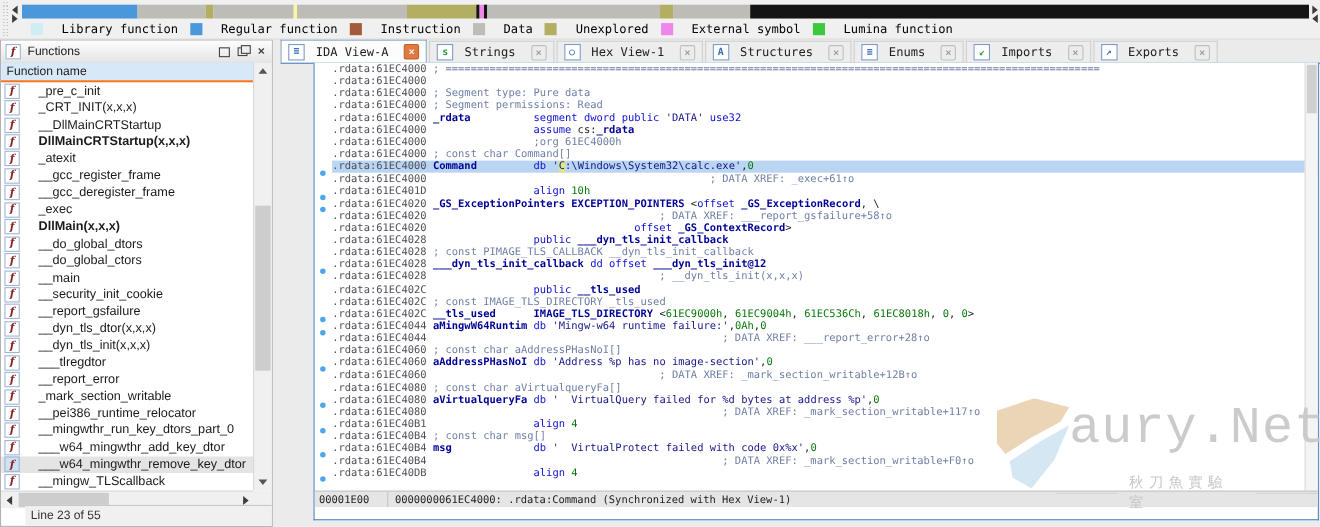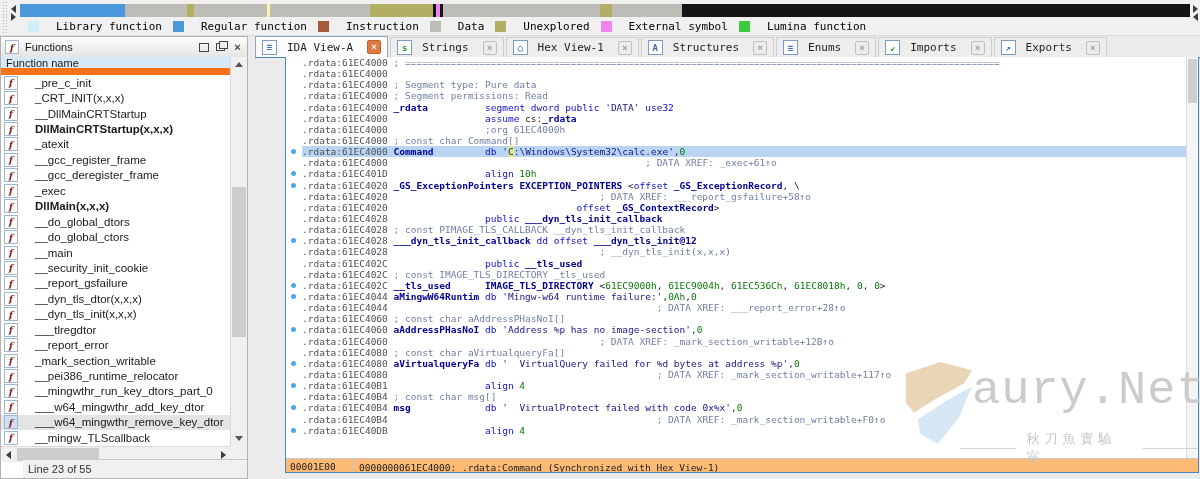--- a/index.html
+++ b/index.html
@@ -28,21 +28,21 @@
             border-bottom:1px solid #c2c2c2;display:flex;align-items:center;font-size:11px;color:#1a1a1a;}
   .ficon{display:inline-flex;width:12px;height:12px;border:1px solid #9eb6d4;background:#fff;color:#8b2525;
          font:italic bold 10px "DejaVu Serif",serif;align-items:center;justify-content:center;flex:none;}
   .fn-title .ficon{margin-left:4px;}
   .fn-title-label{margin-left:6px;flex:1;}
   .winbtn{width:15px;height:14px;margin-right:2px;display:inline-flex;align-items:center;justify-content:center;color:#444;}
   .wb-max{width:8px;height:7px;border:1px solid #444;}
   .wb-float{position:relative;width:7px;height:6px;border:1px solid #444;background:#eee;}
   .wb-float:before{content:"";position:absolute;left:2px;top:-3px;width:7px;height:6px;border:1px solid #444;background:#eee;}
   .wb-close{font:bold 11px "Liberation Sans",sans-serif;line-height:10px;}
-  .fn-header{position:absolute;left:0;top:20px;width:230px;height:18px;background:#d7e9f9;border-bottom:7px solid #f97316;
+  .fn-header{position:absolute;left:0;top:20px;width:230px;height:18px;background:#d7e9f9;border-bottom:2px solid #f97316;
              font-size:11px;color:#1a1a1a;display:flex;align-items:center;padding-left:5px;box-sizing:border-box;}
   .fn-rows{position:absolute;left:0;top:38px;width:230px;height:371px;overflow:hidden;background:#fff;}
   .fn-row{height:15.45px;display:flex;align-items:center;font-size:11.5px;color:#1a1a1a;white-space:nowrap;}
   .fn-row .ficon{margin-left:3px;}
   .fn-row span.lbl{margin-left:17px;}
   .fn-row.bold{font-weight:bold;}
   .fn-row.sel{background:#e4e4e4;}
   .fn-row.sel .ficon{background:#cfe2f4;}
   
   .vscroll{position:absolute;right:0;top:20px;width:17px;height:389px;background:#f0f0f0;border-left:1px solid #d9d9d9;box-sizing:border-box;}
@@ -71,32 +71,32 @@
              background:#ececec;border:1px solid #bfbfbf;color:#9a9a9a;font:bold 9px "Liberation Sans",sans-serif;border-radius:2px;}
   .tab.active .tab-close{background:#e0793f;border-color:#c65f28;color:#fff;}
   .tabline{position:absolute;left:255px;top:57px;right:0;height:1px;background:var(--focus,#4a86c0);}
 
   
   .disframe{position:absolute;left:285px;top:57px;width:914px;height:416px;background:#fff;
             border-left:1px solid var(--focus,#4a86c0);border-right:1px solid var(--focus,#4a86c0);
             border-bottom:1px solid var(--focus,#4a86c0);box-sizing:border-box;overflow:hidden;}
   .dis-lines{position:absolute;left:0;top:0;right:0;height:401px;overflow:hidden;
              font-family:"DejaVu Sans Mono",monospace;font-size:9.5px;}
-  .dline{height:11.15px;line-height:11.15px;display:flex;white-space:pre;}
+  .dline{height:11.15px;line-height:11.15px;display:flex;white-space:pre;align-items:center;}
   .dmargin{width:16px;flex:none;position:relative;}
   .dmargin i{position:absolute;left:5px;top:3px;width:5px;height:5px;border-radius:50%;background:#4da6e8;}
   .dcode{flex:1;overflow:hidden;}
   .dline.hl .dcode{background:var(--hl,#b9d5f1);}
   .sa{color:var(--c-addr,#50505a);} .sc{color:var(--c-com,#6f7fa5);} .sk{color:var(--c-kw,#0f0fd2);}
   .sn{color:var(--c-name,#000096);font-weight:bold;} .ss{color:var(--c-str,#16168a);}
   .sg{color:var(--c-num,#0a7a0a);} .sp{color:#1a1a1a;} .sx{background:var(--cursor,#dde883);color:var(--c-str,#16168a);}
   .dis-vscroll{position:absolute;right:0;top:0;width:12px;height:401px;background:#f4f4f4;border-left:1px solid #dcdcdc;box-sizing:border-box;}
   .dis-vthumb{position:absolute;left:1px;top:2px;width:9px;height:44px;background:#cfcfcf;}
-  .dis-status{position:absolute;left:0;right:0;top:401px;height:15px;background:#fdba74;border-top:1px solid #c6c6c6;
-              font-family:"DejaVu Sans Mono",monospace;font-size:9.5px;color:#222;display:flex;align-items:flex-end;box-sizing:border-box;}
+  .dis-status{position:absolute;left:0;right:0;top:389px;height:15px;background:#e5e5e5;border-top:1px solid #c6c6c6;
+              font-family:"DejaVu Sans Mono",monospace;font-size:9.5px;color:#222;display:flex;align-items:center;box-sizing:border-box;}
   .dis-status .cell1{width:62px;padding-left:4px;border-right:1px solid #c6c6c6;height:100%;display:flex;align-items:center;flex:none;}
   .dis-status .cell2{padding-left:6px;white-space:nowrap;}
 
   
   .wmark{position:absolute;left:898px;top:360px;width:300px;height:105px;z-index:6;pointer-events:none;opacity:.95;}
   .wm-shield{position:absolute;left:8px;top:2px;width:66px;height:82px;}
   .wm-tan{position:absolute;left:0;top:0;width:100%;height:100%;background:#e9d3b4;
           clip-path:polygon(0 14%,52% 0,100% 10%,88% 26%,45% 45%,12% 62%,0 50%);}
   .wm-blue{position:absolute;left:0;top:0;width:100%;height:100%;background:#d4e6f4;
            clip-path:polygon(18% 70%,60% 48%,100% 30%,80% 68%,48% 100%,22% 88%);}

